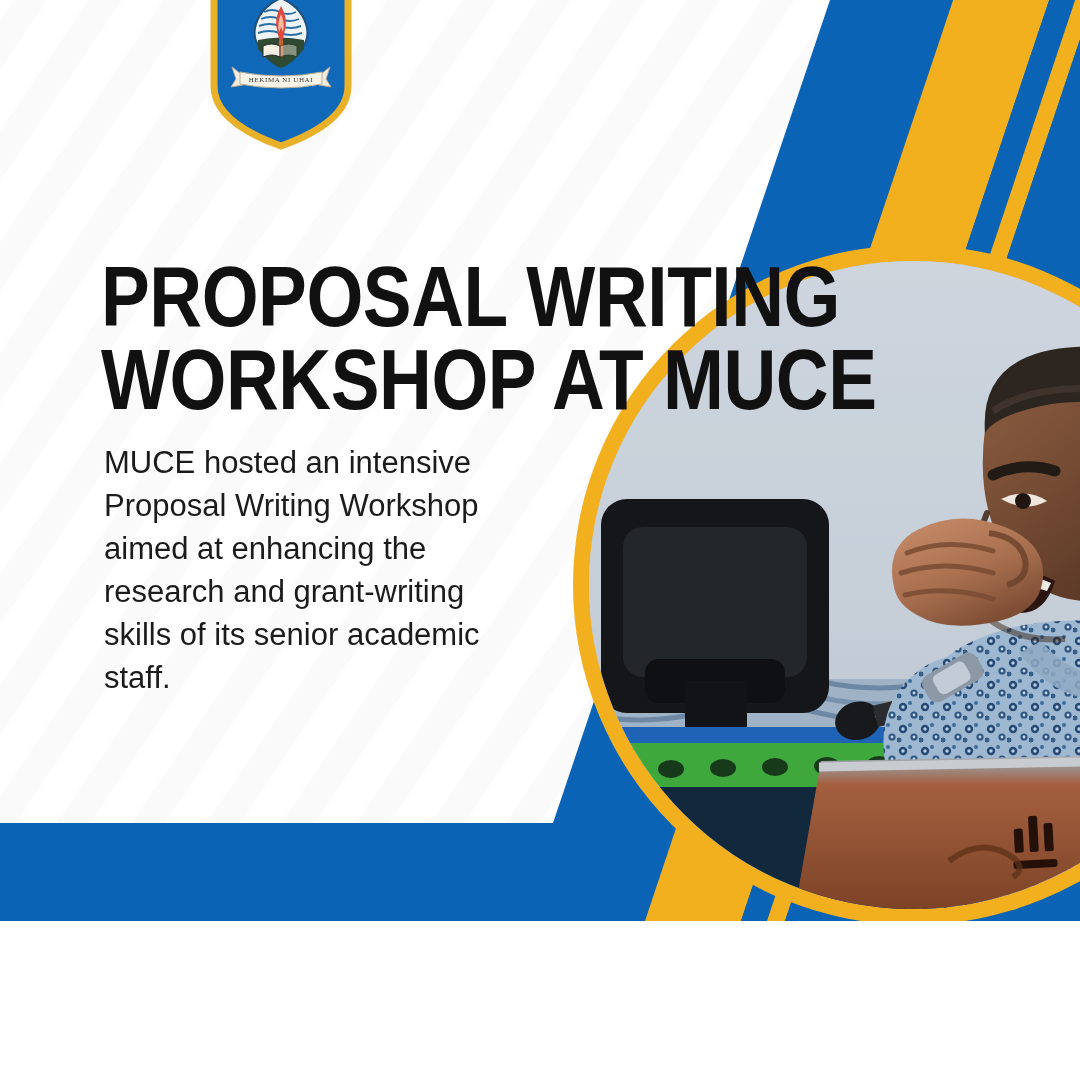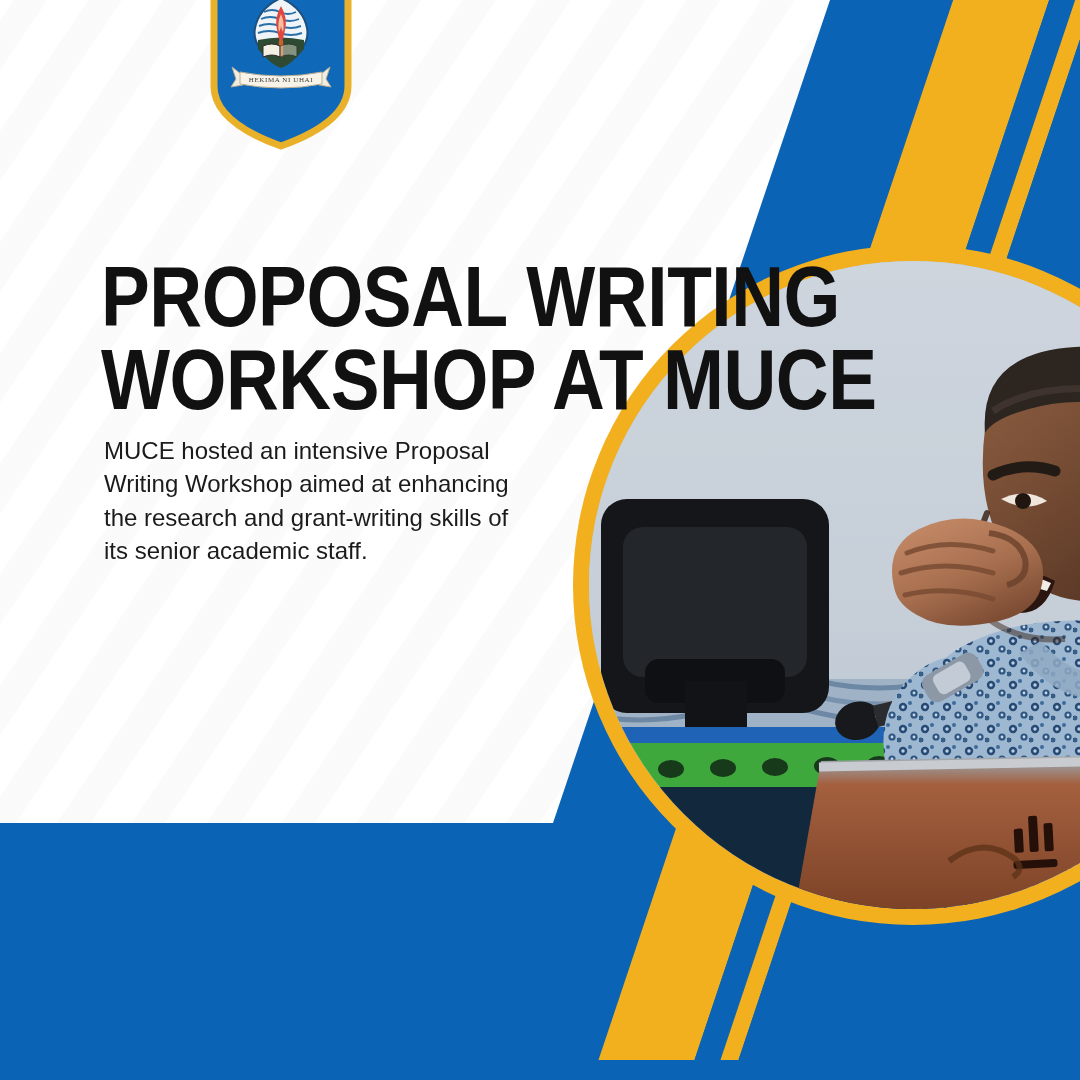--- a/index.html
+++ b/index.html
@@ -3,21 +3,21 @@
 <meta charset="utf-8">
 <style>
   html, body {
     margin: 0;
     padding: 0;
     background: #ffffff;
   }
   #poster {
     position: relative;
     width: 1080px;
-    height: 1080px;
+    height: 921px;
     overflow: hidden;
     background: #ec4899;
     font-family: "Liberation Sans", sans-serif;
   }
 
   
   .bg-blue {
     position: absolute;
     inset: 0;
     background: #0b63b5;
@@ -104,21 +104,21 @@
   }
   .headline .ln { display: block; white-space: nowrap; }
 
   .body-copy {
     position: absolute;
     left: 104px;
     top: 410px;
     width: 415px;
     z-index: 30;
     color: #1b1b1b;
-    font-size: 24px;
+    font-size: 31px;
     line-height: 1.39;
     font-weight: 400;
   }
 
   
   .photo-wrap {
     position: absolute;
     left: 573px;
     top: 245px;
     width: 680px;

